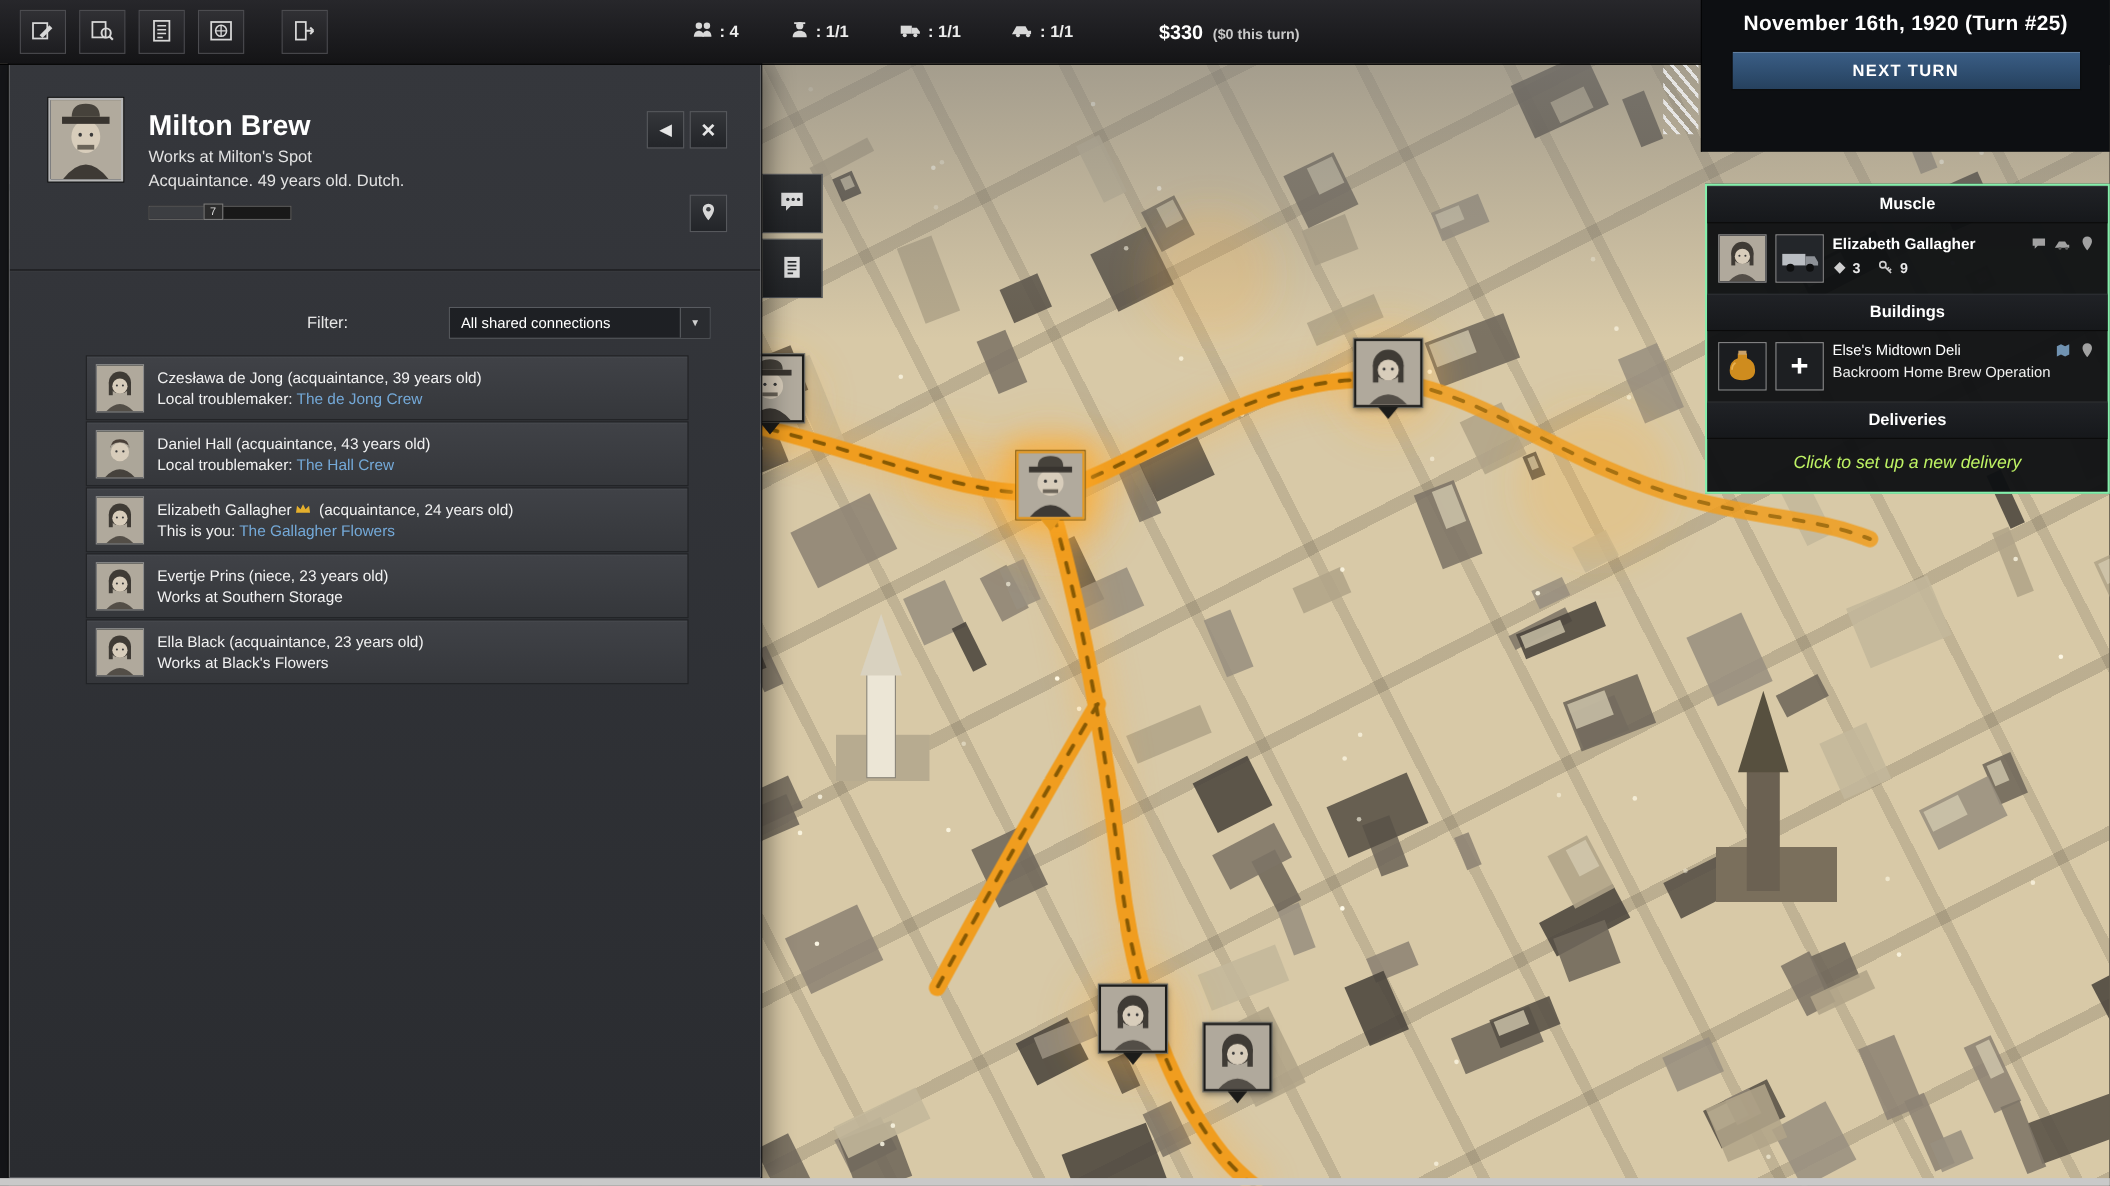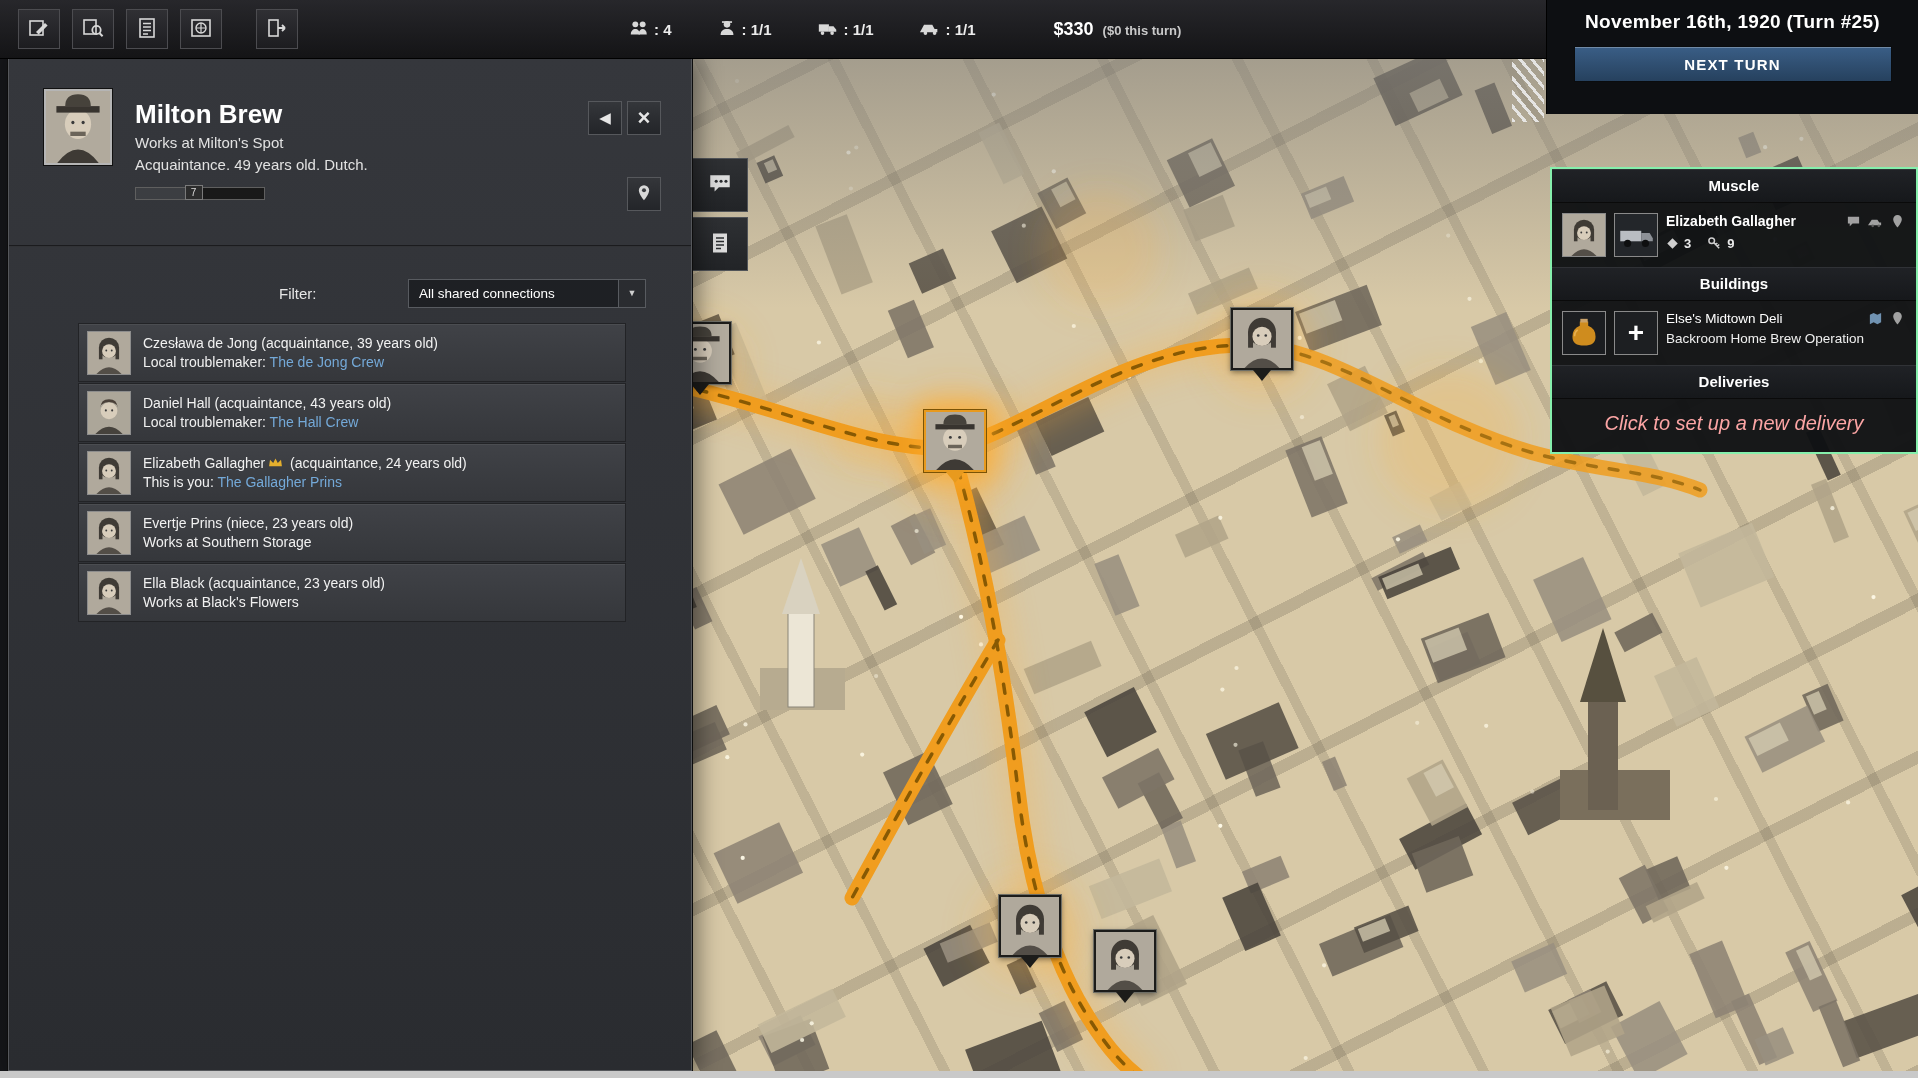--- a/index.html
+++ b/index.html
@@ -33,21 +33,21 @@
   .tool-group{display:flex;gap:12px;margin-left:18px;}
   .tool-btn{width:42px;height:40px;background:linear-gradient(#303034,#1d1d20);border:1px solid #4c4c50;
             display:flex;align-items:center;justify-content:center;cursor:pointer;padding:0;}
   .tool-btn.gap{margin-left:22px;}
   .stats{position:absolute;left:628px;top:0;height:58px;display:flex;align-items:center;gap:44px;}
   .stat{display:flex;align-items:center;gap:4px;color:#ececec;font-size:15px;font-weight:bold;}
   .money{display:flex;align-items:baseline;margin-left:34px;}
   .money-main{color:#ffffff;font-size:18px;font-weight:bold;}
   .money-note{color:#c9c9c9;font-size:13px;font-weight:bold;margin-left:9px;text-align:right;}
   
-  .turn-panel{position:absolute;right:0;top:0;width:372px;height:114px;background:#0d0f12;z-index:6;
+  .turn-panel{position:absolute;right:0;top:0;width:372px;height:138px;background:#0d0f12;z-index:6;
               border-left:1px solid #000;box-sizing:border-box;text-align:center;padding-top:11px;}
   .turn-date{color:#fff;font-size:19px;font-weight:bold;letter-spacing:.3px;}
   .next-turn{margin-top:13px;width:318px;height:36px;cursor:pointer;
              background:linear-gradient(#3a5e86,#26415e);border:1px solid #0a0c0e;
              box-shadow:inset 0 1px 0 rgba(255,255,255,.28);color:#fff;font-weight:bold;font-size:15px;
              letter-spacing:1.2px;font-family:"Liberation Sans",sans-serif;}
   .page-stack{position:absolute;right:374px;top:58px;width:32px;height:64px;z-index:5;opacity:.9;
               background:repeating-linear-gradient(50deg,#ececec 0 3px,rgba(0,0,0,0) 3px 9px);}
   
   .info-panel{position:absolute;right:0;top:167px;width:368px;background:rgba(15,17,19,.96);
@@ -59,21 +59,21 @@
   .thumb svg{width:100%;height:100%;display:block;}
   .thumb.plus{display:flex;align-items:center;justify-content:center;color:#fff;font-size:28px;font-weight:bold;}
   .ip-text{flex:1;min-width:0;}
   .ip-name-row{display:flex;justify-content:space-between;align-items:center;}
   .ip-name{color:#fff;font-size:14px;font-weight:bold;}
   .mini-icons{display:flex;gap:5px;}
   .mini-icons svg{width:17px;height:15px;opacity:.85;}
   .ip-stats{display:flex;gap:16px;margin-top:7px;align-items:center;}
   .ip-stat{display:flex;align-items:center;gap:5px;color:#eaeaea;font-size:13px;font-weight:bold;}
   .ip-line2{color:#f0f0f0;font-size:13.5px;margin-top:5px;}
-  .ip-hint{padding:13px 10px 17px;text-align:center;color:#fca5a5;font-style:italic;font-size:20px;}
+  .ip-hint{padding:13px 10px 17px;text-align:center;color:#bef264;font-style:italic;font-size:16px;}
   
   .char-panel{position:absolute;left:8px;top:58px;width:684px;bottom:7px;z-index:5;
               background:linear-gradient(#35373c,#2a2c30);border:1px solid #55575b;box-sizing:border-box;
               box-shadow:0 0 0 1px #0d0d0d,6px 0 22px rgba(0,0,0,.45);}
   .portrait-lg{position:absolute;left:35px;top:30px;width:64px;height:72px;border:2px solid #b5b5b5;
                box-shadow:0 0 0 1px #111;background:#26282b;overflow:hidden;}
   .portrait-lg svg{width:100%;height:100%;display:block;}
   .char-name{position:absolute;left:126px;top:40px;font-size:26px;font-weight:bold;color:#fff;}
   .char-line1{position:absolute;left:126px;top:75px;font-size:15px;color:#e2e2e2;}
   .char-line2{position:absolute;left:126px;top:97px;font-size:15px;color:#e2e2e2;}
@@ -776,21 +776,21 @@
               <rect x="26.2" y="15" width="3.4" height="11" fill="#3f3b35"></rect>
               <circle cx="20" cy="18.2" r="6.6" fill="#d8cdbb"></circle>
               <circle cx="17.4" cy="17.6" r="0.9" fill="#3a3a3a"></circle>
               <circle cx="22.6" cy="17.6" r="0.9" fill="#3a3a3a"></circle>
             </svg>
           </div>
         <div class="conn-text">
           <div><span>Elizabeth Gallagher</span><svg class="crown" viewBox="0 0 16 12">
                 <path d="M1 10 L2 3 L5.5 6.5 L8 1.5 L10.5 6.5 L14 3 L15 10 Z" fill="#e4af2d"></path>
               </svg><span> (acquaintance, 24 years old)</span></div>
-          <div><span>This is you: </span><span class="conn-link">The Gallagher Prins</span></div>
+          <div><span>This is you: </span><span class="conn-link">The Gallagher Flowers</span></div>
         </div>
       </div>
       <div class="conn-row">
         <div class="conn-portrait">
             <svg viewBox="0 0 40 40" preserveAspectRatio="none">
               <rect width="40" height="40" fill="#b0a99c"></rect>
               <path d="M8 40 Q20 27 32 40 Z" fill="#534e47"></path>
               <circle cx="20" cy="15" r="9.6" fill="#3f3b35"></circle>
               <rect x="10.4" y="15" width="3.4" height="11" fill="#3f3b35"></rect>
               <rect x="26.2" y="15" width="3.4" height="11" fill="#3f3b35"></rect>

